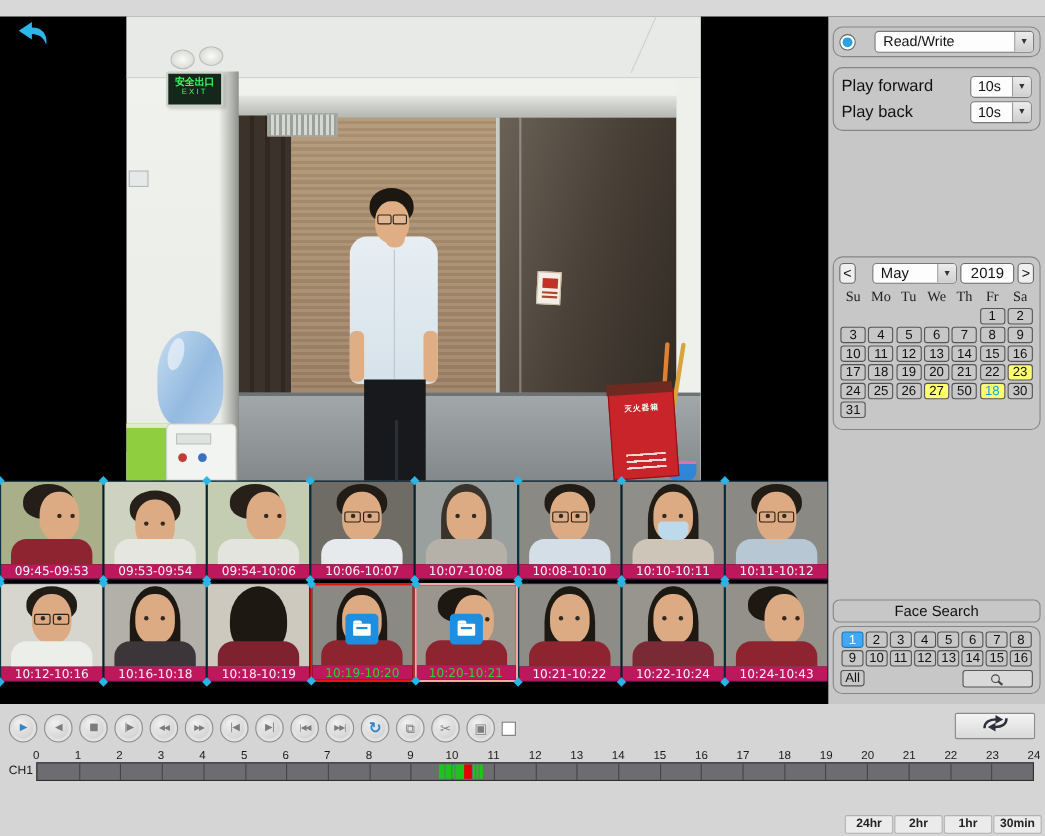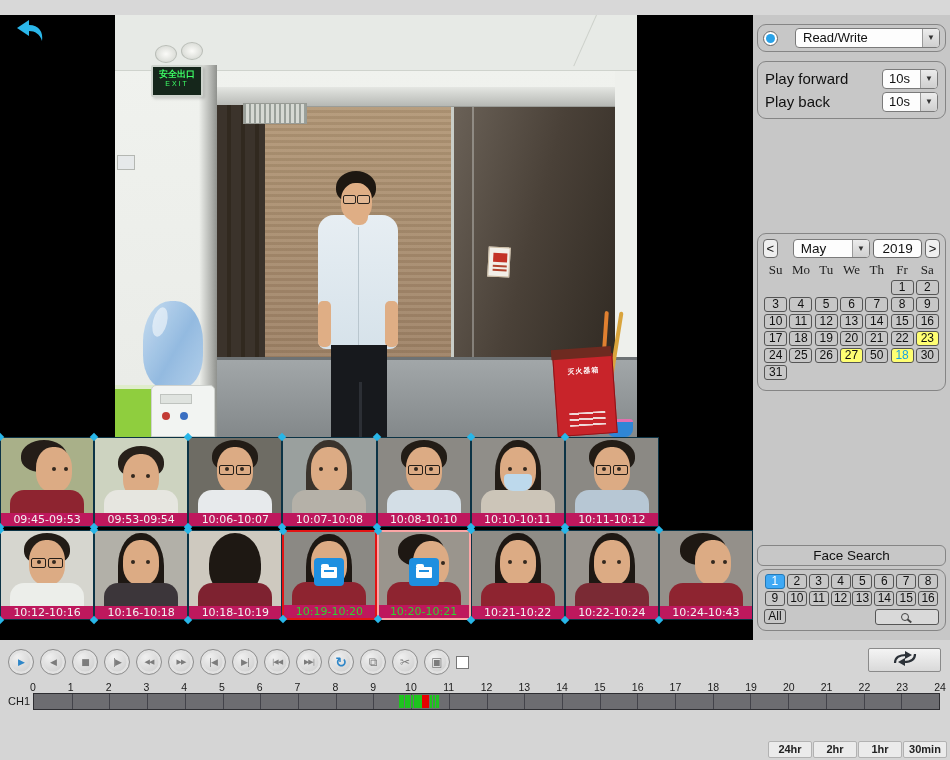--- a/index.html
+++ b/index.html
@@ -287,20 +287,30 @@
           <div class="face down">
             <div class="f-hair"></div>
             <div class="f-head"></div>
 
             <div class="f-body"></div>
           </div>
 
           <div class="thumb-time">09:53-09:54</div>
         </div>
 
+        <div class="thumb" style="--bg: #c4cdb2; --shirt: #e3e4de; --hair: #27201a;">
+          <div class="face side">
+            <div class="f-hair"></div>
+            <div class="f-head"></div>
+
+            <div class="f-body"></div>
+          </div>
+
+          <div class="thumb-time">09:54-10:06</div>
+        </div>
 
         <div class="thumb" style="--bg: #6e6c64; --shirt: #e7eaec; --hair: #221c16;">
           <div class="face glasses">
             <div class="f-hair"></div>
             <div class="f-head"></div>
             <div class="f-glasses"></div>
 
             <div class="f-body"></div>
           </div>
 

